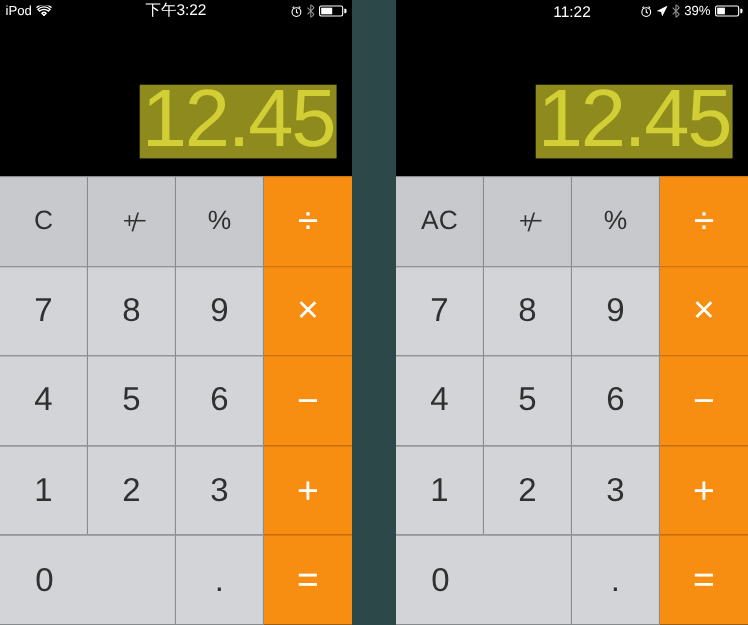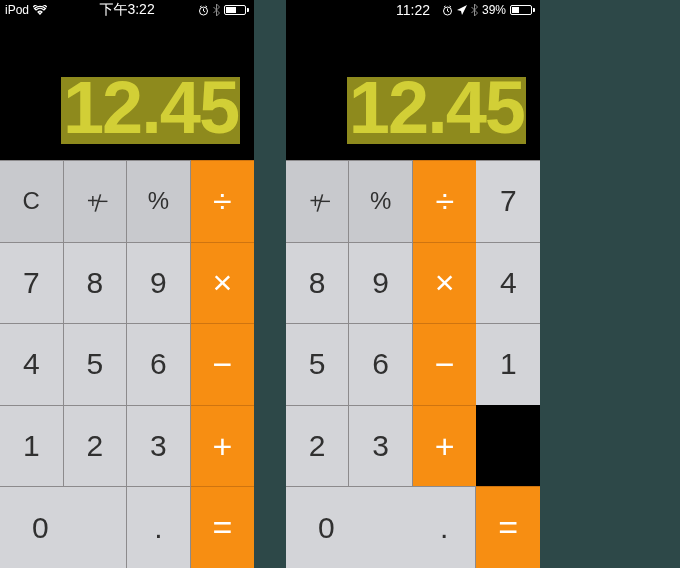--- a/index.html
+++ b/index.html
@@ -1,35 +1,35 @@
 <!DOCTYPE html>
 <html><head>
 <meta charset="utf-8">
 <style>
   * { box-sizing: border-box; margin: 0; padding: 0; }
   html, body { width: 680px; height: 568px; background: #2d4848; font-family: -apple-system, "Helvetica Neue", Arial, sans-serif; }
-  .wrap { display: flex; width: 540px; height: 568px; }
+  .wrap { display: flex; width: 680px; height: 568px; }
   .gap { width: 40px; height: 568px; background: #2d4848; }
   .phone { width: 320px; height: 568px; background: #000; display: flex; flex-direction: column; position: relative; }
   
   .status { height: 20px; color: #fff; font-size: 12px; display: flex; align-items: center; padding: 0 5px; position: relative; }
   .status .left { display: flex; align-items: center; gap: 4px; }
   .status .center { position: absolute; left: 50%; transform: translateX(-50%); font-size: 14px; font-weight: 500;}
   .status .right { margin-left: auto; display: flex; align-items: center; gap: 4px; }
   .dots { display:flex; gap:2px; align-items:center;}
   .dot { width:5px; height:5px; border-radius:50%; background:#fff; }
   .dot.hollow { background:transparent; border:1px solid #fff; width:4px;height:4px;}
   .wifi svg, .bt svg, .loc svg, .alarm svg { display:block; }
   .battery { display:flex; align-items:center; }
   .batt-body { width:22px; height:10px; border:1px solid #fff; border-radius:2px; position:relative; }
   .batt-fill { position:absolute; left:1px; top:1px; bottom:1px; background:#fff; }
   .batt-cap { width:2px; height:4px; background:#fff; margin-left:1px; border-radius:0 1px 1px 0;}
   
   .display { flex: 0 0 140px; display:flex; align-items:flex-end; justify-content:flex-end; padding: 0 14px 16px 0; }
-  .display-text { font-size: 74px; font-weight: 700; color: #d2cf36; background: #8e8a1d; line-height: 0.85; letter-spacing: -2px; padding: 0 2px 4px 2px; font-family: "Helvetica Neue", Arial, sans-serif; text-align: center;}
+  .display-text { font-size: 74px; font-weight: 400; color: #d2cf36; background: #8e8a1d; line-height: 0.85; letter-spacing: -2px; padding: 0 2px 4px 2px; font-family: "Helvetica Neue", Arial, sans-serif; text-align: center;}
   
   .keypad { flex:1; display:grid; grid-template-columns: repeat(4, 1fr); grid-template-rows: repeat(5, 1fr); }
   .key { display:flex; align-items:center; justify-content:center; font-size: 30px; font-weight: 300; border-top:1px solid #8c8a8c; border-right:1px solid #8c8a8c; background:#d3d4d8; color:#303030; user-select:none;}
   .key.func { background:#c8c9cd; font-size:24px;}
   .key.op { background:#f78e12; color:#fff; font-size:34px; border-right:none; border-top-color:#c96f0e;}
   .key.op + .key.op, .keypad .key.op { border-top-color:#cf740f;}
   .key.zero { grid-column: span 2; justify-content:flex-start; padding-left: 32px;}
   .key:nth-child(4n){ border-right:none;}
   .pm { font-family: Arial, sans-serif; letter-spacing:-6px; font-size:20px;}
   .pm .slash{ display:inline-block; transform: translateY(2px) scaleY(1.2) rotate(5deg); margin:0 2px;}
@@ -127,20 +127,21 @@
               <span class="batt-fill" style="width:7px"></span>
             </span>
             <span class="batt-cap"></span>
         </span>
       </div>
     </div>
     <div class="display">
       <span class="display-text">12.45</span>
     </div>
     <div class="keypad">
+      <div class="key func">AC</div>
       <div class="key func">
           <span class="pm">+<span class="slash">/</span>−</span>
         </div>
       <div class="key func">%</div>
       <div class="key op">÷</div>
       <div class="key">7</div>
       <div class="key">8</div>
       <div class="key">9</div>
       <div class="key op">×</div>
       <div class="key">4</div>

